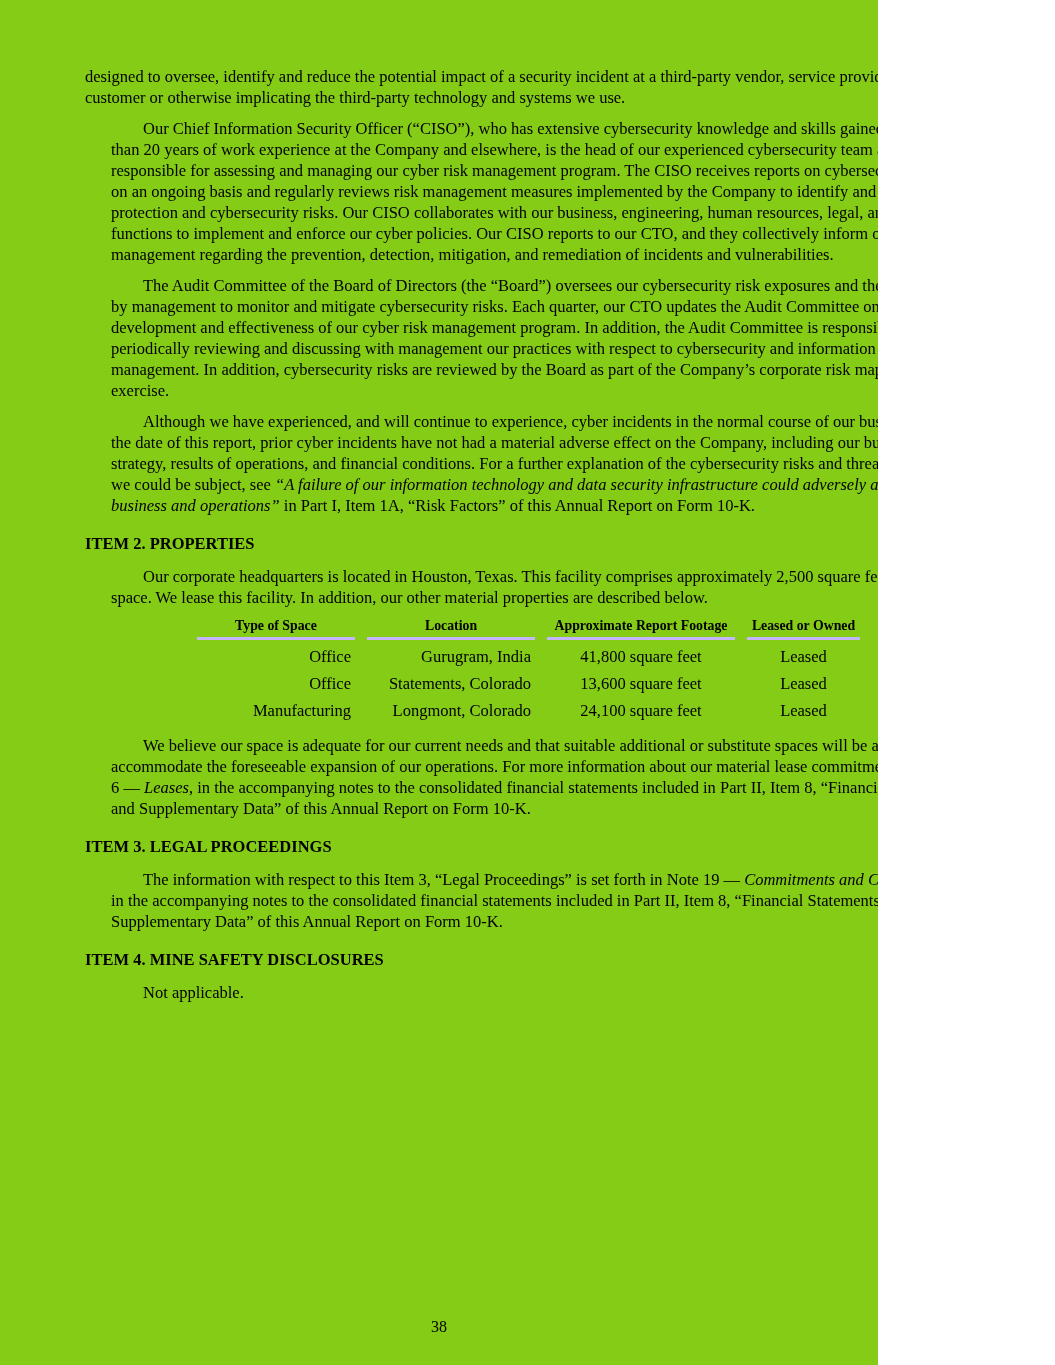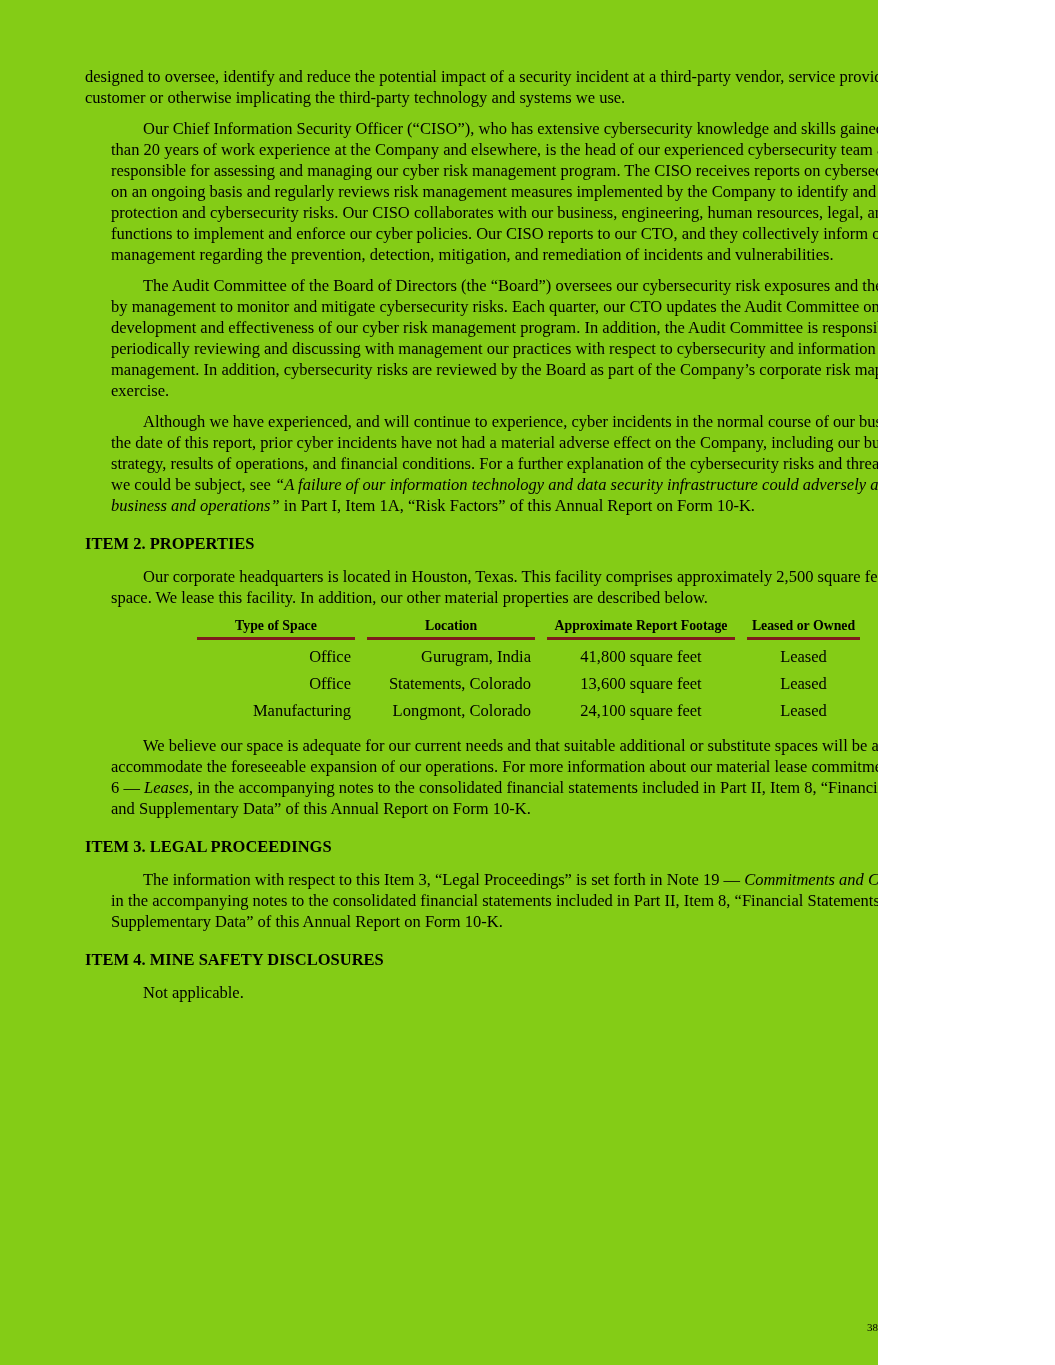--- a/index.html
+++ b/index.html
@@ -45,21 +45,21 @@
     border-collapse: separate;
     border-spacing: 12px 0;
     margin: 8px auto 14px auto;
   }
   table.props-table th {
     font-size: 13.8px;
     line-height: 16px;
     font-weight: bold;
     text-align: center;
     vertical-align: bottom;
-    border-bottom: 3px solid #7f1d1d;
+    border-bottom: 3px solid #c4b5fd;
     padding: 0 4px 3px 4px;
     white-space: nowrap;
   }
   table.props-table td {
     font-size: 16.5px;
     line-height: 21px;
     padding: 6px 4px 0 4px;
     white-space: nowrap;
     vertical-align: bottom;
   }
@@ -67,22 +67,22 @@
   table.props-table th.col-loc    { width: 160px; text-align: center; }
   table.props-table th.col-sqft   { width: 180px; }
   table.props-table th.col-leased { width: 105px; }
   table.props-table td.al-left   { text-align: right; }
   table.props-table td.al-center { text-align: center; }
   .footer {
     position: absolute;
     left: 0;
     right: 0;
     bottom: 28px;
-    text-align: right;
-    font-size: 11px;
+    text-align: center;
+    font-size: 16px;
     line-height: 20px;
   }
 </style>
 </head>
 <body>
 
 <div class="page">
   <div class="doc-body" id="doc-body">
       <p class="para"><span>designed to oversee, identify and reduce the potential impact of a security incident at a third-party vendor, service provider or customer or otherwise implicating the third-party technology and systems we use.</span></p>
       <p class="para indent"><span>Our Chief Information Security Officer (“CISO”), who has extensive cybersecurity knowledge and skills gained from more than 20 years of work experience at the Company and elsewhere, is the head of our experienced cybersecurity team and is responsible for assessing and managing our cyber risk management program. The CISO receives reports on cybersecurity threats on an ongoing basis and regularly reviews risk management measures implemented by the Company to identify and mitigate data protection and cybersecurity risks. Our CISO collaborates with our business, engineering, human resources, legal, and other functions to implement and enforce our cyber policies. Our CISO reports to our CTO, and they collectively inform our senior management regarding the prevention, detection, mitigation, and remediation of incidents and vulnerabilities.</span></p>

